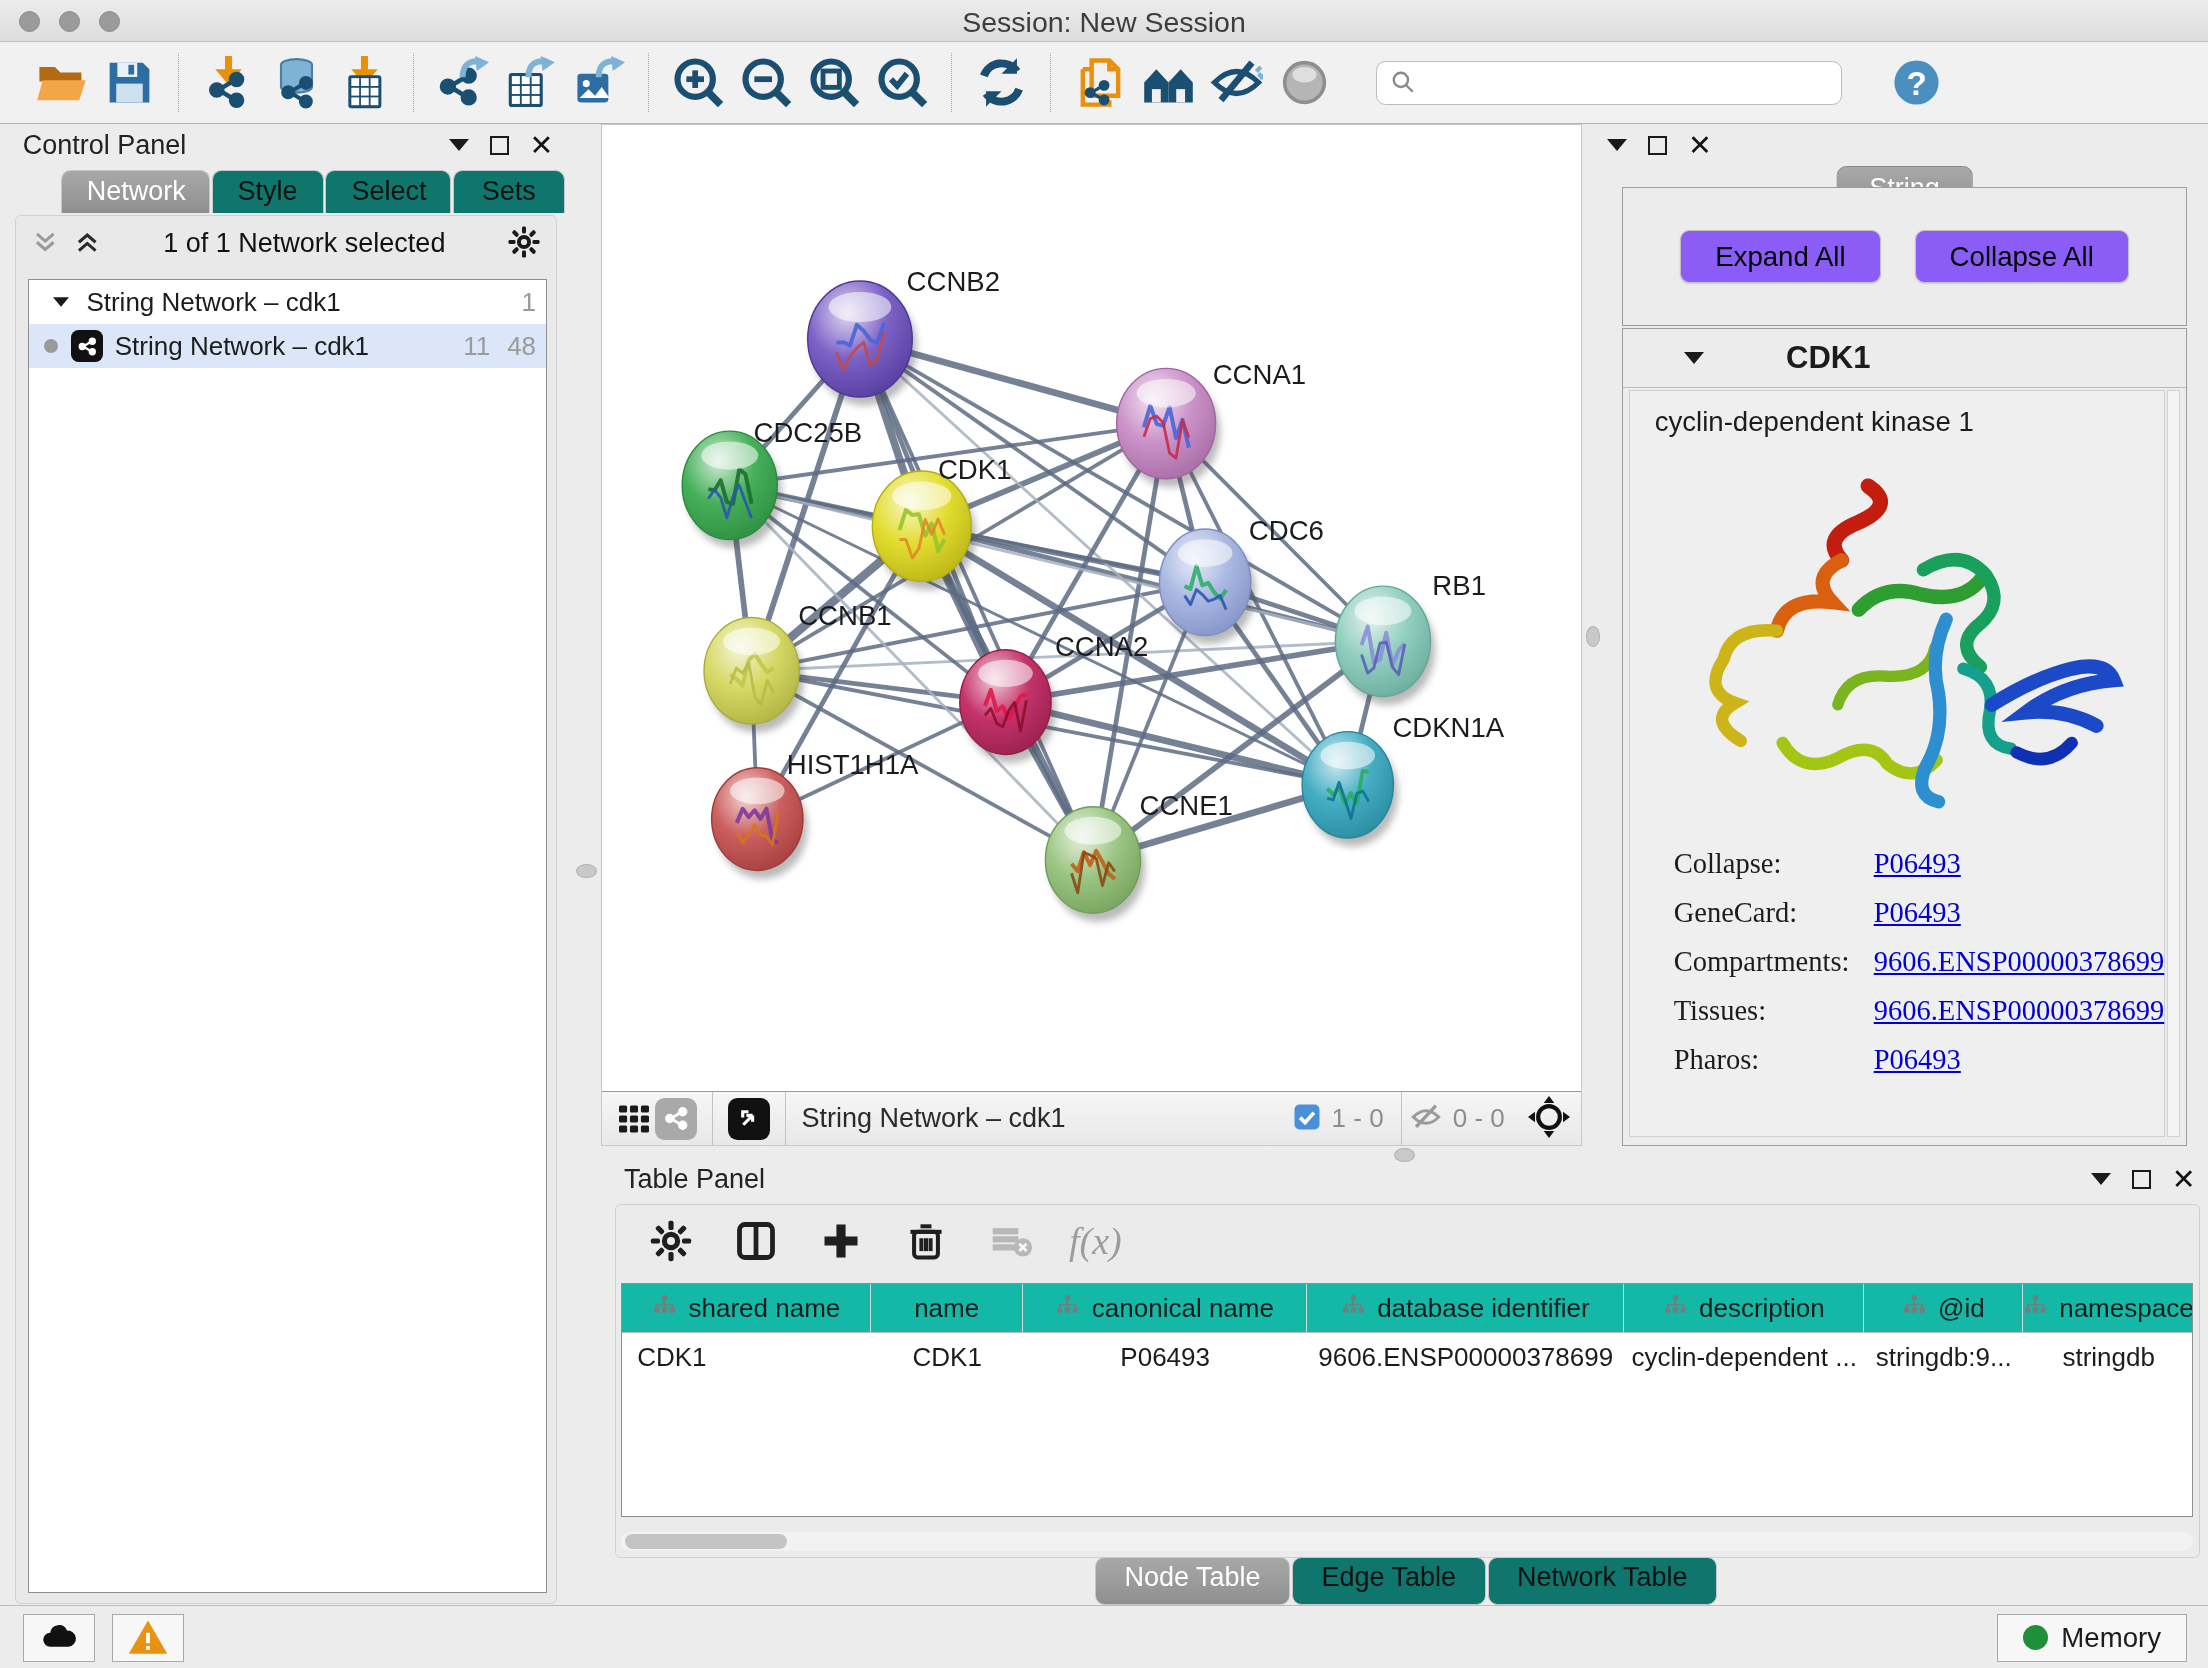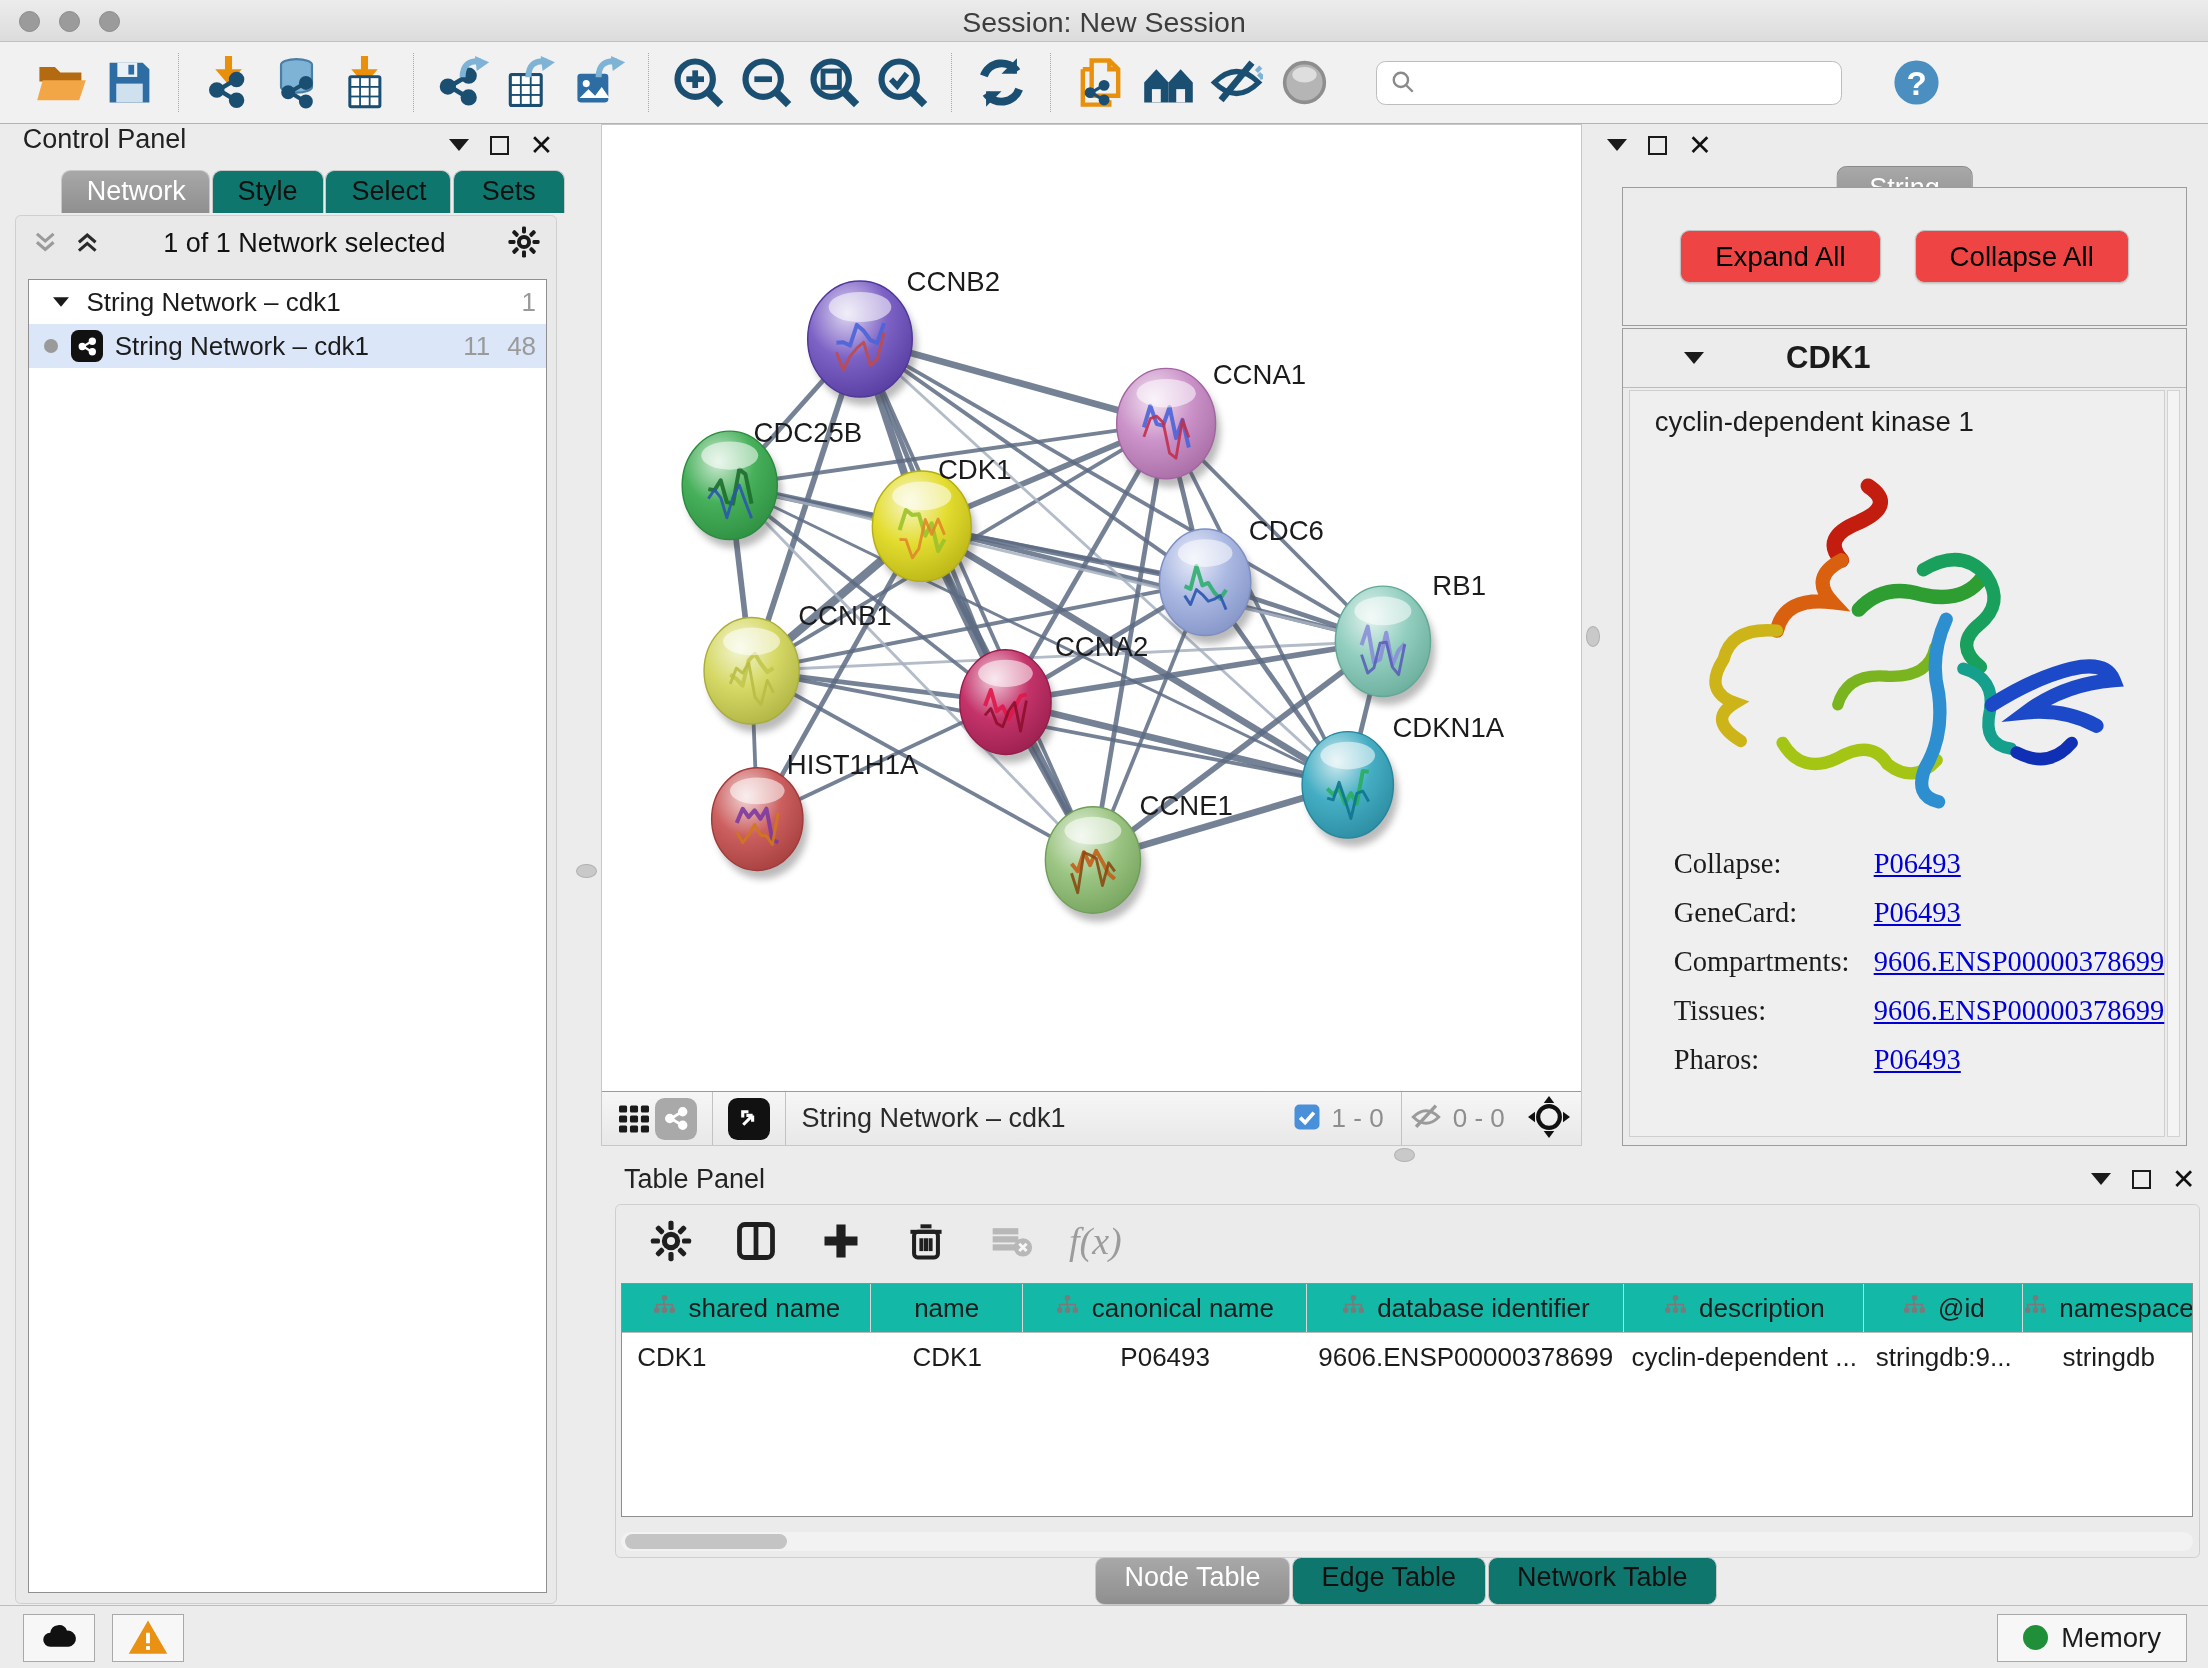--- a/index.html
+++ b/index.html
@@ -20,21 +20,21 @@
   .tbtn svg { width:53px; height:53px; }
   .tsep { width:0; height:59px; border-left:1.9px dotted #a9a9a9; margin:0 15px; }
   #search-wrap { margin-left:38px; position:relative; }
   #search-input { width:466px; height:44px; border:1px solid #bdbdbd; border-radius:9.5px;
     background:#fff; font-size:25px; padding-left:49px; outline:none; }
   #search-glyph { position:absolute; left:13.3px; top:7.6px; }
   #help-button { margin-left:40px; }
 
   
   #control-panel { position:absolute; left:5.7px; top:124px; width:561px; height:1484px; }
-  .panel-head { display:flex; font-size:27px; color:#222; height:42px; }
+  .panel-head { display:flex; align-items:center; font-size:27px; color:#222; height:42px; }
   .panel-head .ph-title { flex:1; padding-left:17px; }
   .ph-ctl { display:flex; align-items:center; gap:21px; padding-right:13.3px; }
   .tri-down { width:0; height:0; border-left:10.5px solid transparent; border-right:10.5px solid transparent; border-top:12.4px solid #1a1a1a; }
   .float-sq { width:19px; height:19px; border:2.9px solid #1a1a1a; background:transparent; }
   .close-x { font-size:28.5px; font-weight:bold; color:#111; line-height:19px; }
 
   .tabstrip { display:flex; margin-left:55px; margin-top:3.8px; }
   .tab { min-width:112px; padding:5.7px 25px; text-align:center; font-size:27px;
     background:#0f766e; border:1px solid #c7c7c7; border-bottom:none;
     border-radius:9.5px 9.5px 0 0; margin-right:1.9px; color:#111; }
@@ -68,21 +68,21 @@
   
   .split-dot { position:absolute; background:#c9c9c9; border:1px solid #b1b1b1; border-radius:50%; }
 
   
   #results-panel { position:absolute; left:1607px; top:124px; width:595px; height:1030px; }
   #rp-tab { position:absolute; left:50%; transform:translateX(-50%); top:42px;
     background:linear-gradient(#a9a9a9,#8e8e8e); color:#fff; font-size:27px;
     padding:5.7px 32px; border-radius:9.5px; border:1px solid #8a8a8a; }
   #rp-box1 { position:absolute; left:15px; top:63px; width:565px; height:139px;
     background:#ececec; border:1.9px solid #9c9c9c; display:flex; align-items:center; justify-content:center; gap:34px; }
-  .rp-btn { font-size:27.6px; background:#ef4444; border:1px solid #c2c2c2; border-radius:9.5px;
+  .rp-btn { font-size:27.6px; background:#8b5cf6; border:1px solid #c2c2c2; border-radius:9.5px;
     padding:9.5px 34px; box-shadow:0 1px 1.9px rgba(0,0,0,.15); }
   #rp-box2 { position:absolute; left:15px; top:204px; width:565px; height:818px;
     background:#ececec; border:1.9px solid #9c9c9c; }
   #cdk1-head { display:flex; align-items:center; height:59px; border-bottom:1.9px solid #bbb; }
   #cdk1-head .tri-down { margin-left:61px; }
   #cdk1-title { font-size:31px; font-weight:bold; margin-left:82px; }
   #cdk1-content { position:absolute; left:5.7px; top:61px; right:21px; bottom:7.6px; background:#efefef; border:1px solid #cfcfcf; }
   #rp-scroll { position:absolute; top:61px; bottom:7.6px; right:5.7px; width:13.3px; background:#f4f4f4; border:1px solid #d2d2d2; }
   #cdk1-desc { font-size:27.6px; padding:15px 0 0 25px; }
   #protein-img { position:absolute; left:48px; top:76px; }

